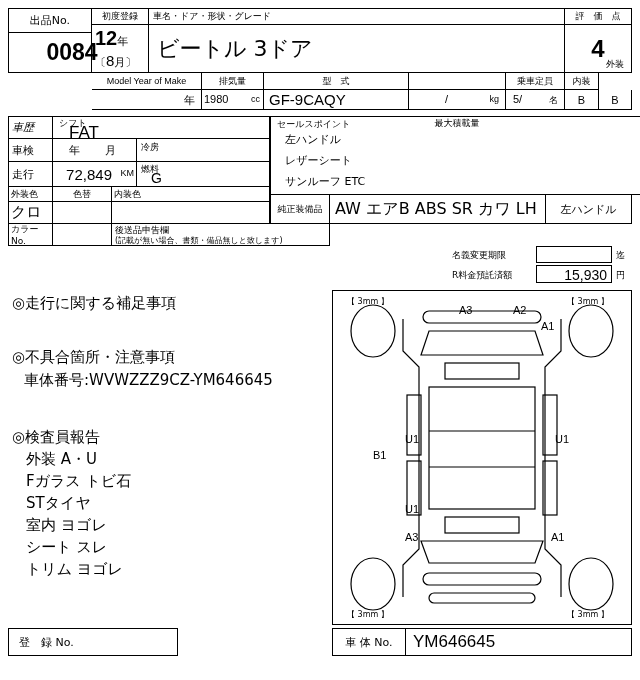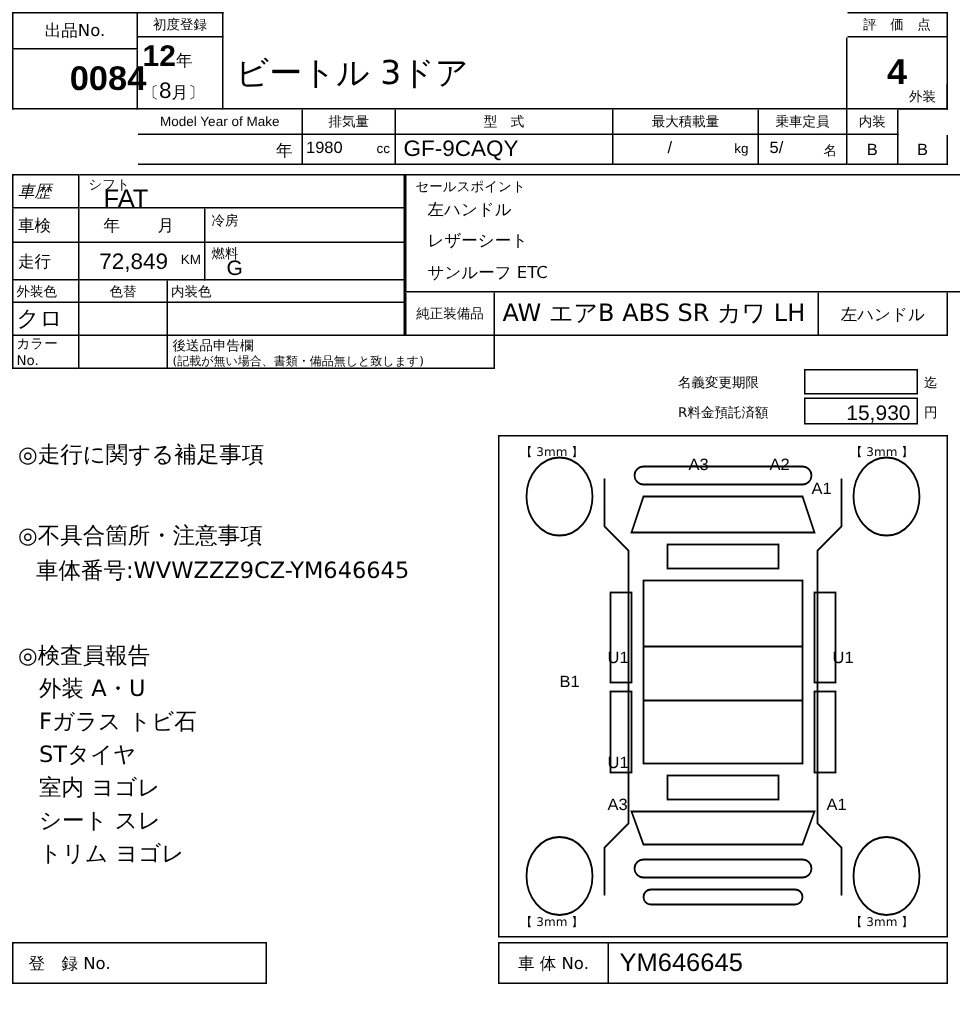--- a/index.html
+++ b/index.html
@@ -37,20 +37,23 @@
 
   <div class="box b" style="left:92px;top:25px;width:57px;height:48px;border-left:none;border-top:none;">
     <div style="position:absolute;left:3px;top:2px;" class="nowrap">
       <span class="big">12</span><span class="cjk sm">年</span>
     </div>
     <div style="position:absolute;left:3px;top:27px;" class="nowrap sm">
       <span>〔</span><span class="med">8</span><span class="cjk">月</span><span>〕</span>
     </div>
   </div>
 
+  <div class="box b" style="left:149px;top:8px;width:416px;height:17px;border-left:none;">
+    <div class="lft cjk xs" style="height:100%;padding-left:4px;">車名・ドア・形状・グレード</div>
+  </div>
   <div class="box b" style="left:149px;top:25px;width:416px;height:48px;border-left:none;border-top:none;">
     <div class="lft cjk" style="height:100%;padding-left:8px;font-size:22px;">ビートル 3ドア</div>
   </div>
 
   <div class="box b" style="left:565px;top:8px;width:67px;height:17px;border-left:none;">
     <div class="ctr cjk xs" style="height:100%;">評　価　点</div>
   </div>
   <div class="box b" style="left:565px;top:25px;width:67px;height:48px;border-left:none;border-top:none;">
     <div class="ctr" style="height:100%;font-size:24px;font-weight:bold;">4</div>
   </div>
@@ -58,21 +61,21 @@
   <div class="box b" style="left:92px;top:73px;width:110px;height:17px;border-left:none;border-top:none;">
     <div class="ctr xs" style="height:100%;">Model Year of Make</div>
   </div>
   <div class="box b" style="left:202px;top:73px;width:62px;height:17px;border-left:none;border-top:none;">
     <div class="ctr cjk xs" style="height:100%;">排気量</div>
   </div>
   <div class="box b" style="left:264px;top:73px;width:145px;height:17px;border-left:none;border-top:none;">
     <div class="ctr cjk xs" style="height:100%;">型　式</div>
   </div>
   <div class="box b" style="left:409px;top:73px;width:97px;height:17px;border-left:none;border-top:none;">
-    <div class="ctr cjk xs" style="height:100%;">最大積載量</div>
+    <div class="ctr cjk xs" style="height:100%;margin-top:42px;">最大積載量</div>
   </div>
   <div class="box b" style="left:506px;top:73px;width:59px;height:17px;border-left:none;border-top:none;">
     <div class="ctr cjk xs" style="height:100%;">乗車定員</div>
   </div>
 
   <div class="box b" style="left:92px;top:90px;width:110px;height:20px;border-left:none;border-top:none;">
     <div style="position:absolute;right:6px;top:3px;" class="cjk sm">年</div>
   </div>
   <div class="box b" style="left:202px;top:90px;width:62px;height:20px;border-left:none;border-top:none;">
     <div style="position:absolute;left:2px;top:3px;" class="sm">1980</div>

